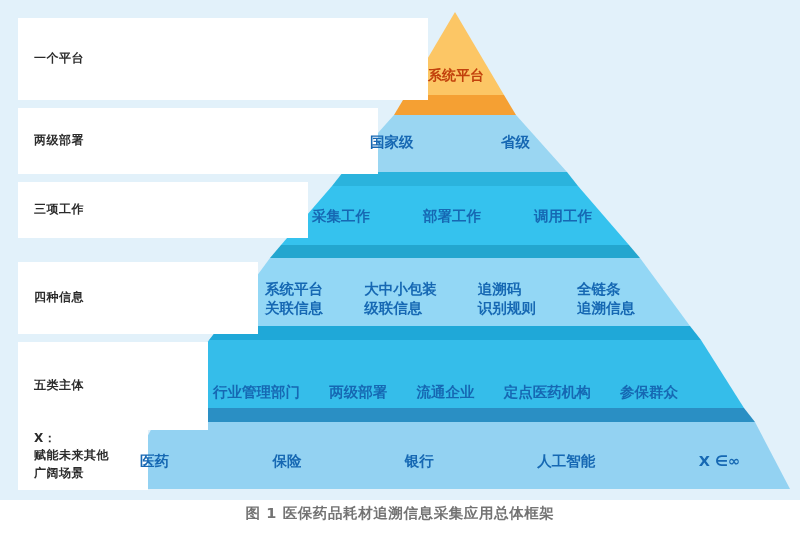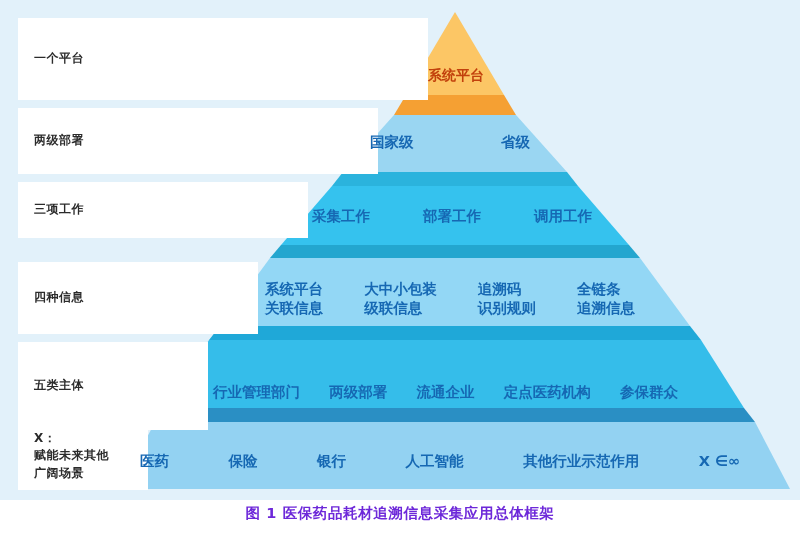--- a/index.html
+++ b/index.html
@@ -81,21 +81,21 @@
   .band-cell .l1, .band-cell .l2 {
     display: block;
   }
   
   .caption {
     position: absolute;
     left: 0;
     top: 504px;
     width: 800px;
     text-align: center;
-    color: #6d28d9;
+    color: #737373;
     font-size: 14.5px;
     font-weight: bold;
     letter-spacing: 0.6px;
   }
 </style>
 </head>
 <body>
 
 <div id="stage">
 
@@ -187,19 +187,18 @@
     <span class="band-cell">流通企业</span>
     <span class="band-cell">定点医药机构</span>
     <span class="band-cell">参保群众</span>
   </div>
 
   <div class="band-text band-row" style="left:140px; top:452px; width:600px; justify-content:space-between;">
     <span class="band-cell">医药</span>
     <span class="band-cell">保险</span>
     <span class="band-cell">银行</span>
     <span class="band-cell">人工智能</span>
-    <span class="band-cell">其他行业示范作用</span>
     <span class="band-cell">X ∈∞</span>
   </div>
 
   <div class="caption">图 1 医保药品耗材追溯信息采集应用总体框架</div>
 
 </div>
 
 </body></html>

